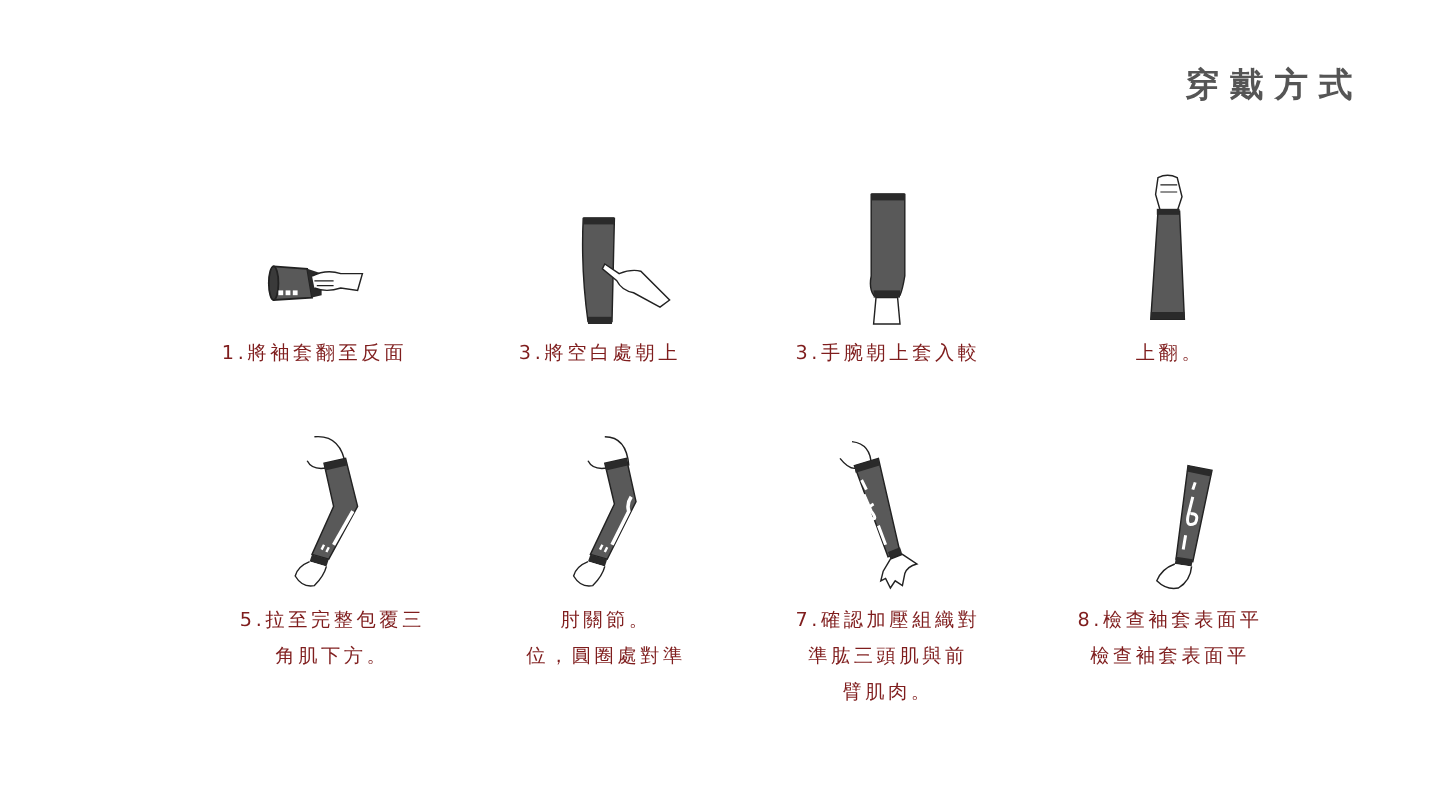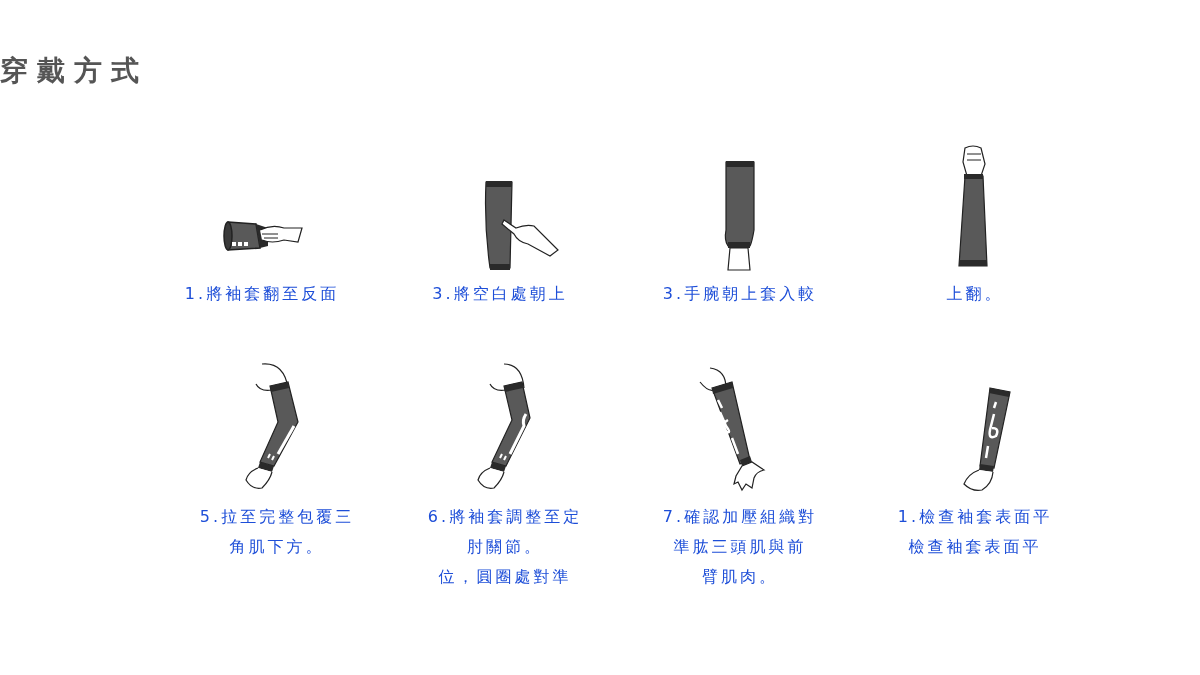--- a/index.html
+++ b/index.html
@@ -1,21 +1,21 @@
 <!DOCTYPE html>
 <html><head>
 <meta charset="utf-8">
 <style>
   html, body { margin:0; padding:0; background:#ffffff; }
   body { width:1200px; height:675px; position:relative; overflow:hidden;
          font-family: "DejaVu Sans", "Liberation Sans", sans-serif; color:#4a4a4a; }
-  .title { position:absolute; top:52px; left:0; width:1136px; text-align:left;
+  .title { position:absolute; top:52px; left:0; width:1136px; text-align:right;
            font-size:28px; font-weight:bold; letter-spacing:9px; color:#555; }
   .cap { position:absolute; width:240px; text-align:center; font-size:16px;
-         line-height:30px; letter-spacing:3px; color:#1d4ed8; }
+         line-height:30px; letter-spacing:3px; color:#7f1d1d; }
   .cap div { white-space:nowrap; }
 </style>
 </head>
 <body>
 
 <div class="title">穿戴方式</div>
 
 <svg style="position:absolute;left:222px;top:218px" width="82" height="36" viewBox="0 0 82 36">
   <path d="M6 4 L34 6 L38 30 L6 32 Q0 18 6 4 Z" fill="#595959" stroke="#222" stroke-width="1.5"></path>
   <ellipse cx="6" cy="18" rx="4" ry="14" fill="#3a3a3a" stroke="#222" stroke-width="1.5"></ellipse>
@@ -80,21 +80,20 @@
   <path d="M28 2 Q46 2 48 26" fill="none" stroke="#222" stroke-width="1.2"></path>
   <path d="M14 22 Q18 30 30 28" fill="none" stroke="#222" stroke-width="1.2"></path>
   <path d="M28 24 L46 20 L54 56 L30 104 L16 100 L36 58 Z" fill="#595959" stroke="#222" stroke-width="1.2"></path>
   <path d="M28 24 L46 20 L47 26 L29 30 Z" fill="#2a2a2a"></path>
   <path d="M16 100 L30 104 L28 110 L14 106 Z" fill="#2a2a2a"></path>
   <path d="M50 52 Q46 58 48 64 L34 92" fill="none" stroke="#fff" stroke-width="3"></path>
   <path d="M24 96 L26 92 M28 98 L30 94" stroke="#fff" stroke-width="2"></path>
   <path d="M14 106 Q4 110 2 118 Q8 128 18 126 Q26 118 28 110" fill="#fff" stroke="#222" stroke-width="1.2"></path>
 </svg>
 <div class="cap" style="left:385px;top:502px">
-  <div>6.將袖套調整至定</div>
   <div>肘關節。</div>
   <div>位，圓圈處對準</div>
 </div>
 
 <svg style="position:absolute;left:696px;top:366px" width="72" height="126" viewBox="0 0 72 126">
   <path d="M14 2 Q30 4 30 22" fill="none" stroke="#222" stroke-width="1.2"></path>
   <path d="M4 16 Q12 26 18 24" fill="none" stroke="#222" stroke-width="1.2"></path>
   <path d="M16 22 L36 16 L54 94 L44 98 Z" fill="#595959" stroke="#222" stroke-width="1.2"></path>
   <path d="M16 22 L36 16 L37 22 L17 28 Z" fill="#2a2a2a"></path>
   <path d="M44 94 L54 90 L56 96 L46 100 Z" fill="#2a2a2a"></path>
@@ -108,15 +107,15 @@
 </div>
 
 <svg style="position:absolute;left:960px;top:386px" width="56" height="106" viewBox="0 0 56 106">
   <path d="M30 2 L50 6 L34 82 L20 80 Z" fill="#595959" stroke="#222" stroke-width="1.2"></path>
   <path d="M30 2 L50 6 L49 11 L29 7 Z" fill="#2a2a2a"></path>
   <path d="M20 78 L34 80 L33 86 L19 84 Z" fill="#2a2a2a"></path>
   <path d="M36 16 L34 22 M34 28 L30 44 Q28 54 36 50 Q40 42 32 42 M28 60 L26 72" fill="none" stroke="#fff" stroke-width="2.5"></path>
   <path d="M19 84 Q8 88 4 98 Q12 106 22 104 Q32 98 33 86" fill="#fff" stroke="#222" stroke-width="1.2"></path>
 </svg>
 <div class="cap" style="left:855px;top:502px">
-  <div>1.檢查袖套表面平</div>
+  <div>8.檢查袖套表面平</div>
   <div>檢查袖套表面平</div>
 </div>
 
 </body></html>

